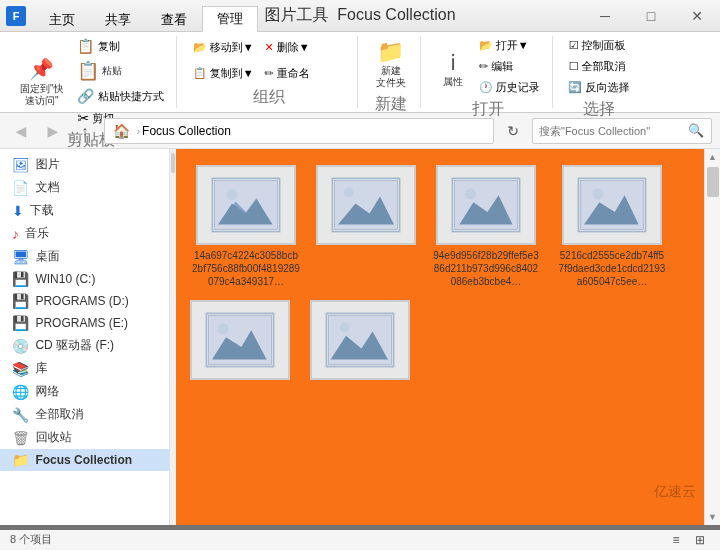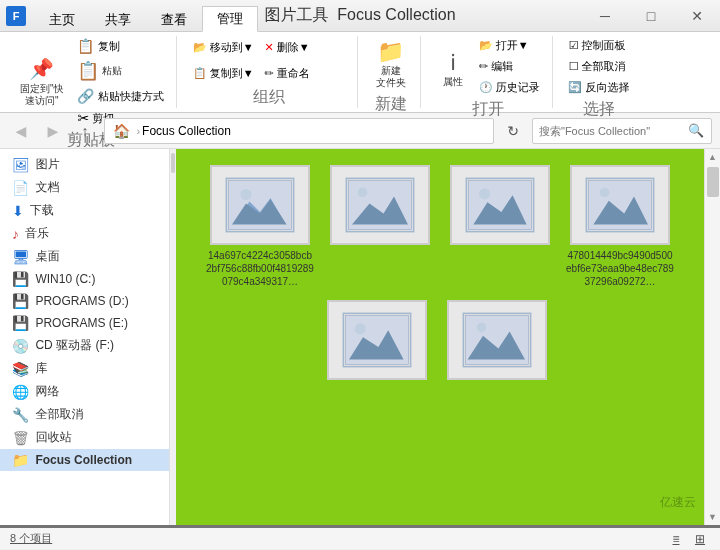--- a/index.html
+++ b/index.html
@@ -230,28 +230,27 @@
     .sidebar-icon.recycle { color: #888; }
     .sidebar-item.bold { font-weight: 600; }
 
     
     .sidebar::-webkit-scrollbar { width: 6px; }
     .sidebar::-webkit-scrollbar-thumb { background: #ccc; border-radius: 3px; }
 
     
     .content {
       flex: 1;
-      background: #84cc16;
+      background: #f97316;
       overflow-y: auto;
       padding: 10px;
       display: flex;
       flex-wrap: wrap;
       align-content: flex-start;
       position: relative;
-      justify-content: center;
     }
     .content::-webkit-scrollbar { width: 8px; }
     .content::-webkit-scrollbar-track { background: #f5f5f5; }
     .content::-webkit-scrollbar-thumb { background: #ccc; border-radius: 4px; }
 
     .file-item {
       width: 120px;
       display: flex;
       flex-direction: column;
       align-items: center;
@@ -275,44 +274,43 @@
       margin-top: 4px;
       word-break: break-all;
       max-width: 110px;
       line-height: 1.3;
     }
 
     
     .status-bar {
       height: 24px;
       background: #f5f5f5;
-      border-top: 3px solid #737373;
+      border-top: 5px solid #737373;
       display: flex;
       align-items: center;
       padding: 0 10px;
       font-size: 11px;
       color: #555;
       justify-content: space-between;
-      text-decoration: underline;
     }
     .status-right {
       display: flex; align-items: center; gap: 4px;
     }
     .view-btn {
       width: 20px; height: 20px;
       display: flex; align-items: center; justify-content: center;
       cursor: pointer; color: #555; font-size: 12px;
     }
 
     
     .watermark {
       position: absolute;
-      bottom: 14px;
+      bottom: 24px;
       right: 8px;
-      font-size: 12px;
+      font-size: 14px;
       color: rgba(0,0,0,0.3);
     }
   </style>
 </head>
 <body>
 
 <div class="title-bar">
   <div class="title-bar-left">
     <div class="title-bar-icon">
       <span>F</span>
@@ -555,36 +553,37 @@
     <div class="file-item">
       <div class="file-thumbnail">
         <svg viewBox="0 0 100 80" xmlns="http://www.w3.org/2000/svg">
           <rect width="100" height="80" fill="#e0e0e0"></rect>
           <rect x="5" y="5" width="90" height="70" fill="#d0d8e8" stroke="#a0b0c8" stroke-width="1"></rect>
           <polygon points="12,68 32,36 52,50 68,26 88,68" fill="#7090b0"></polygon>
           <circle cx="28" cy="24" r="8" fill="#c0d0e0"></circle>
           <rect x="2" y="2" width="96" height="76" fill="none" stroke="#a0b8d0" stroke-width="2"></rect>
         </svg>
       </div>
-    </div>
-
-
-
-    <div class="file-item">
+      <div class="file-name">94e9d956f28b29ffef5e386d211b973d996c8402086eb3bcbe4…</div>
+    </div>
+
+
+    <div class="file-item" style="margin-left:6px;">
       <div class="file-thumbnail">
         <svg viewBox="0 0 100 80" xmlns="http://www.w3.org/2000/svg">
           <rect width="100" height="80" fill="#e0e0e0"></rect>
           <rect x="5" y="5" width="90" height="70" fill="#d0d8e8" stroke="#a0b0c8" stroke-width="1"></rect>
-          <polygon points="12,68 34,34 56,52 70,28 90,68" fill="#7090b0"></polygon>
-          <circle cx="28" cy="22" r="7" fill="#c0d0e0"></circle>
+          <polygon points="10,68 32,36 54,50 68,26 88,68" fill="#7090b0"></polygon>
+          <circle cx="30" cy="24" r="8" fill="#c0d0e0"></circle>
           <rect x="2" y="2" width="96" height="76" fill="none" stroke="#a0b8d0" stroke-width="2"></rect>
         </svg>
       </div>
-      <div class="file-name">478014449bc9490d500ebf6e73eaa9be48ec78937296a09272…</div>
-    </div>
+      <div class="file-name">5216cd2555ce2db74ff57f9daed3cde1cdcd2193a605047c5ee…</div>
+    </div>
+
 
     <div class="file-item">
       <div class="file-thumbnail">
         <svg viewBox="0 0 100 80" xmlns="http://www.w3.org/2000/svg">
           <rect width="100" height="80" fill="#e0e0e0"></rect>
           <rect x="5" y="5" width="90" height="70" fill="#d0d8e8" stroke="#a0b0c8" stroke-width="1"></rect>
           <polygon points="10,68 30,36 52,50 66,26 88,68" fill="#7090b0"></polygon>
           <circle cx="26" cy="24" r="8" fill="#c0d0e0"></circle>
           <rect x="2" y="2" width="96" height="76" fill="none" stroke="#a0b8d0" stroke-width="2"></rect>
         </svg>

